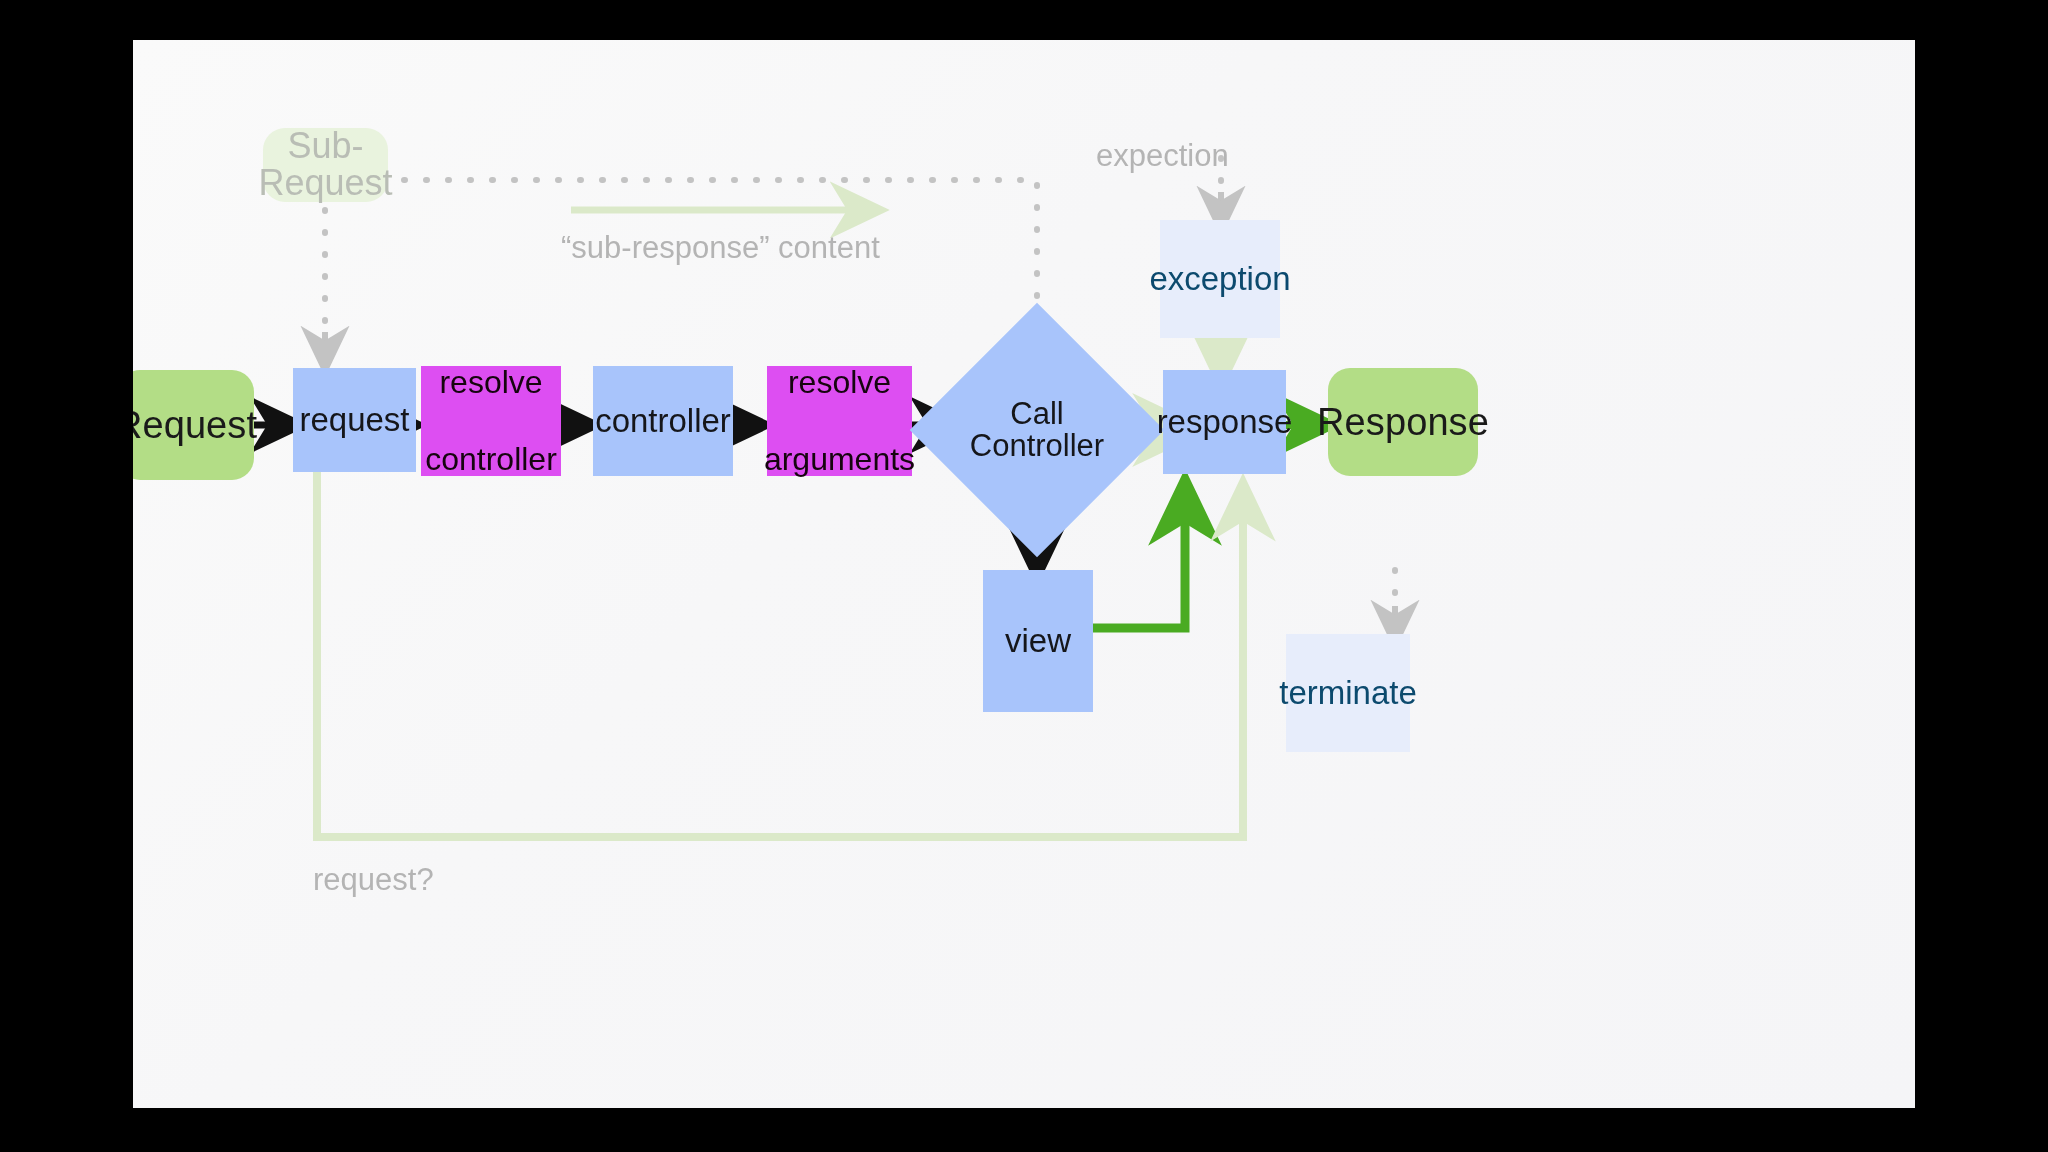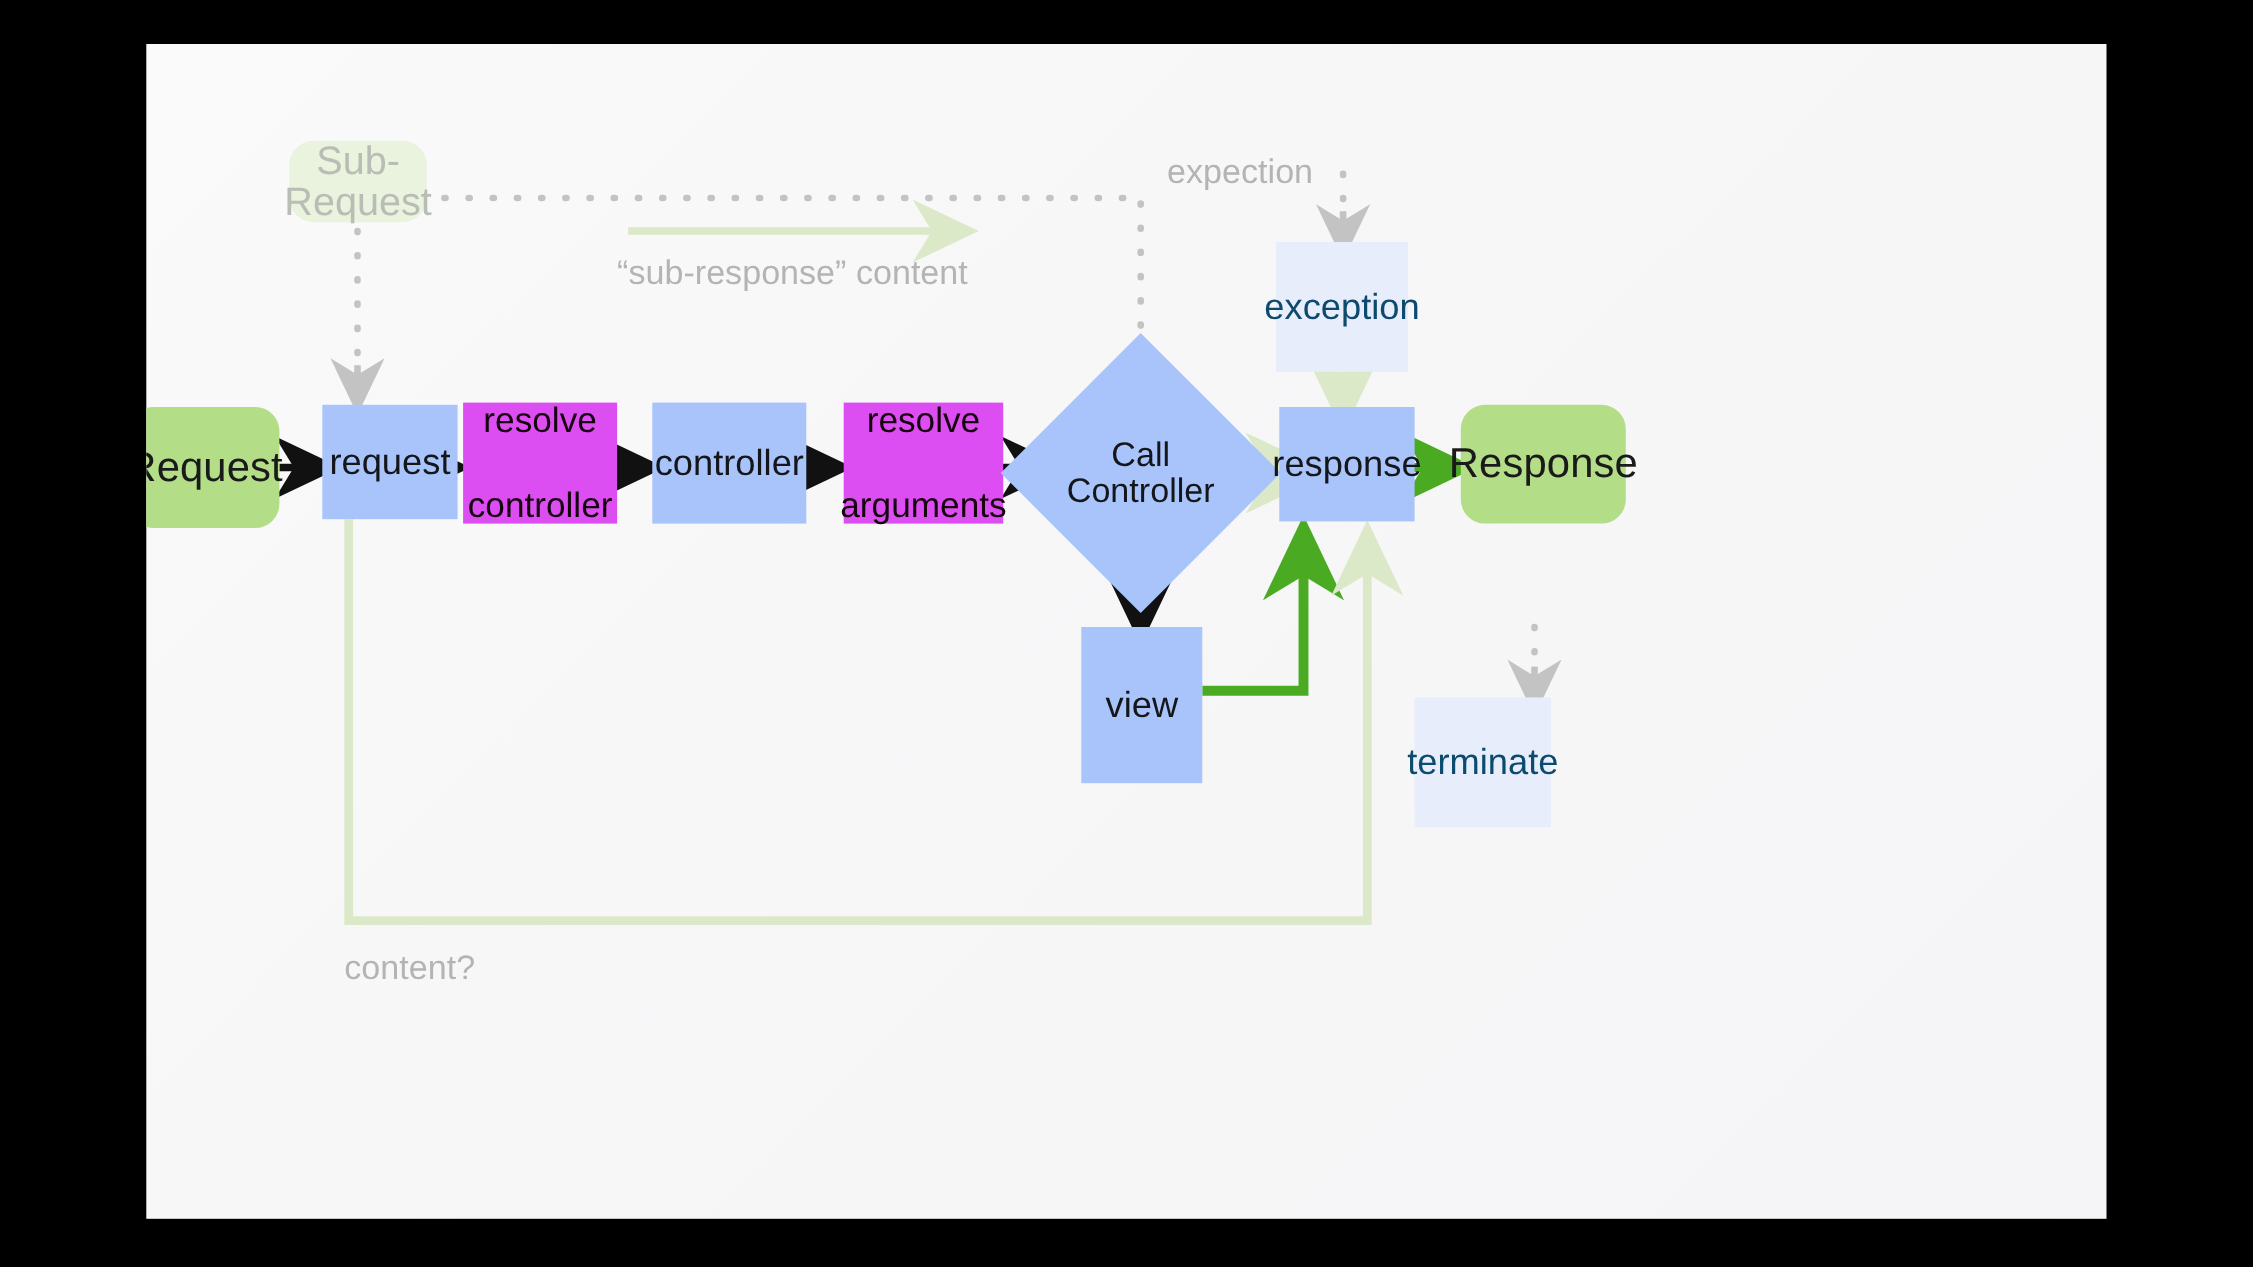--- a/index.html
+++ b/index.html
@@ -164,18 +164,18 @@
     <div class="node term" style="left:1195px;top:328px;width:150px;height:108px;">
       <span class="lbl">Response</span>
     </div>
 
     <div class="node blue" style="left:850px;top:530px;width:110px;height:142px;">
       <span class="lbl">view</span>
     </div>
 
     <span class="edge-label" style="left:428px;top:190px;">“sub-response” content</span>
 
-    <span class="edge-label" style="left:928px;top:98px;">expection</span>
+    <span class="edge-label" style="left:963px;top:98px;">expection</span>
 
-    <span class="edge-label" style="left:180px;top:822px;">content?</span>
+    <span class="edge-label" style="left:180px;top:822px;">request?</span>
 
   </div>
 </div>
 
 </body></html>

